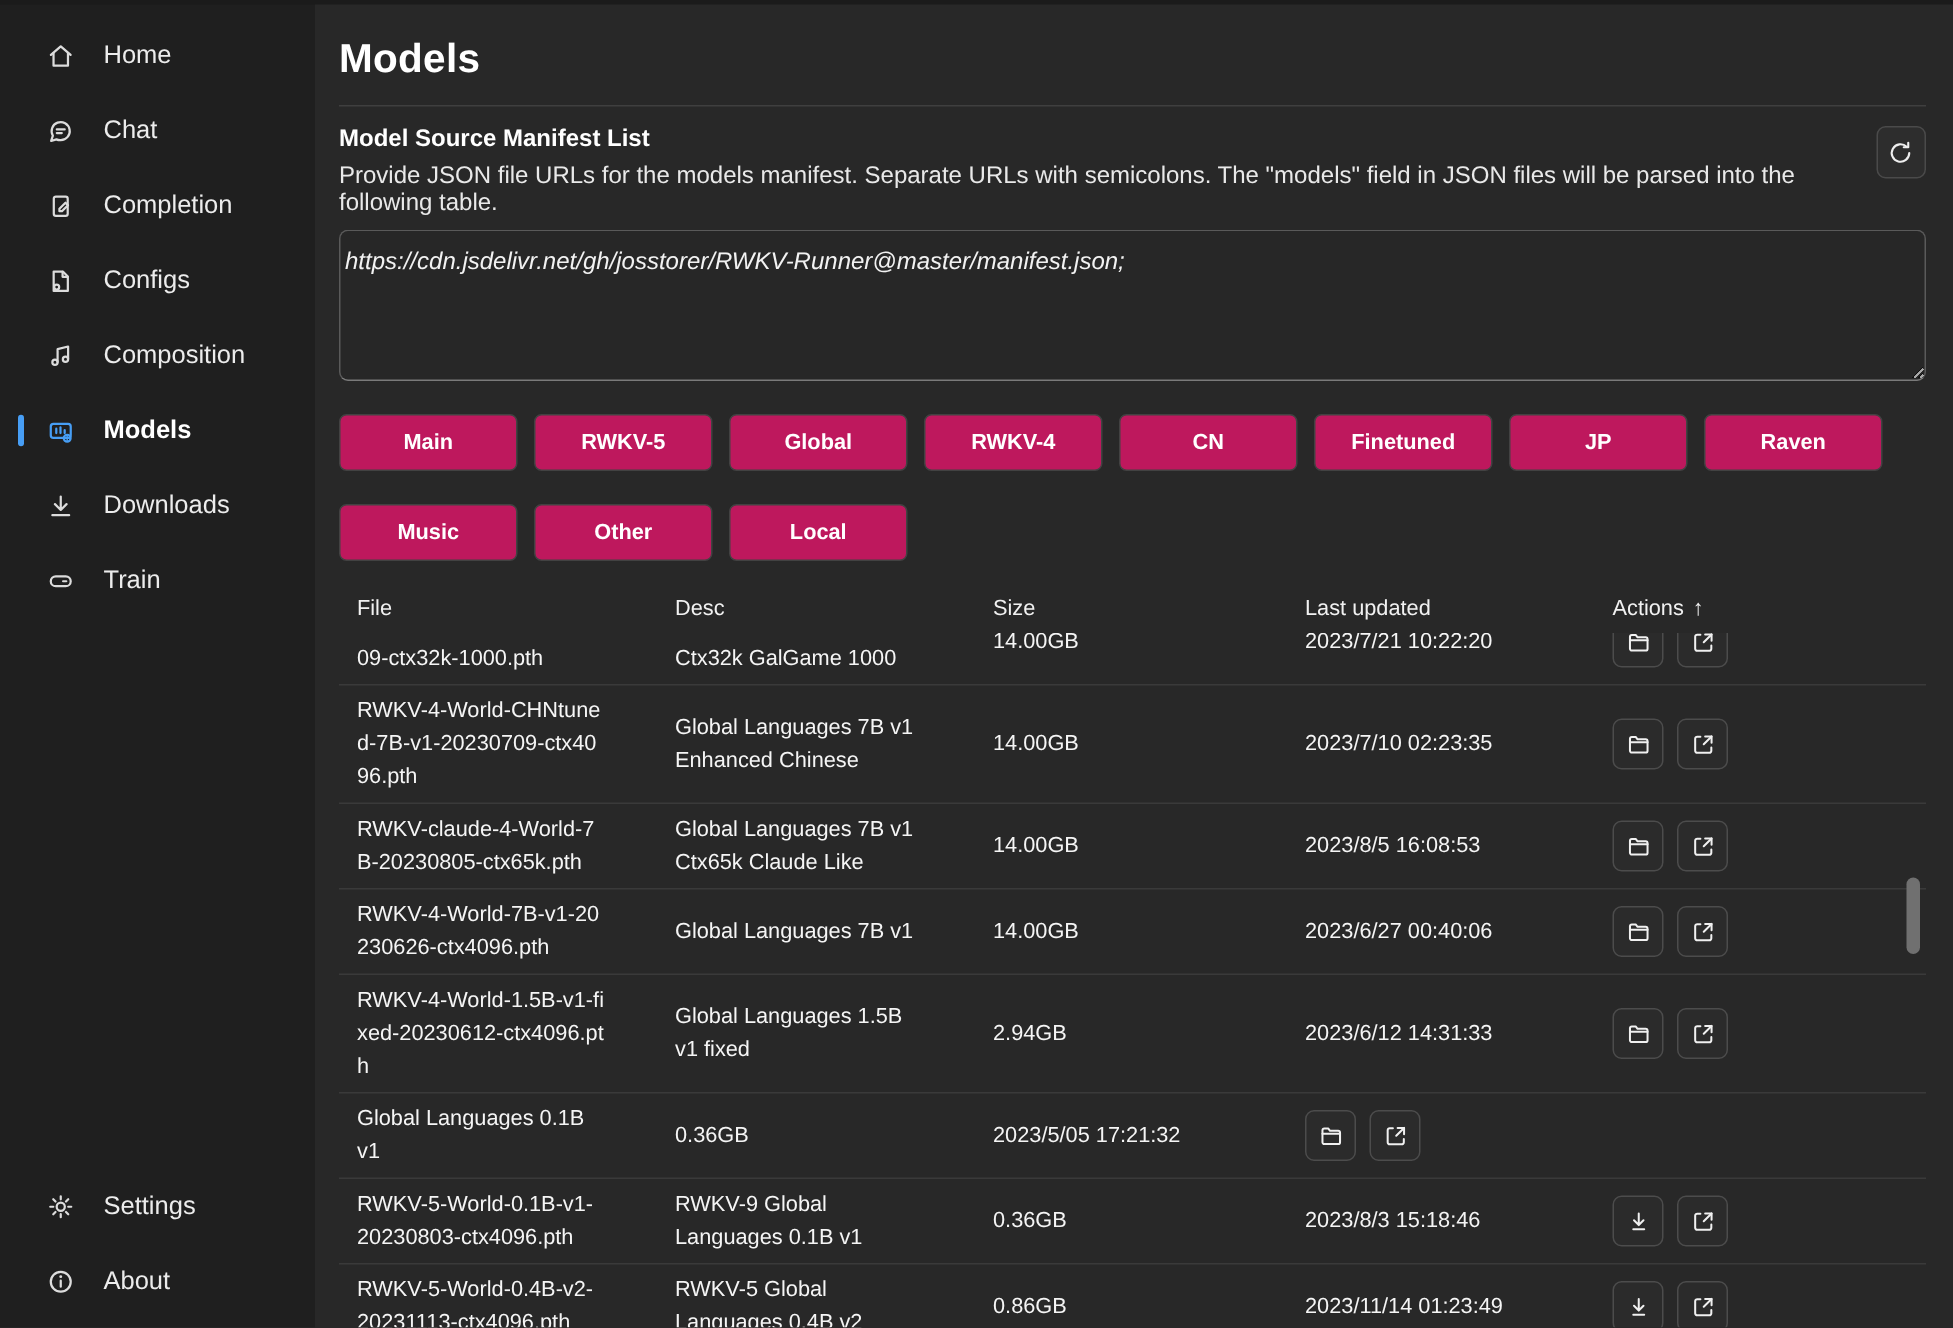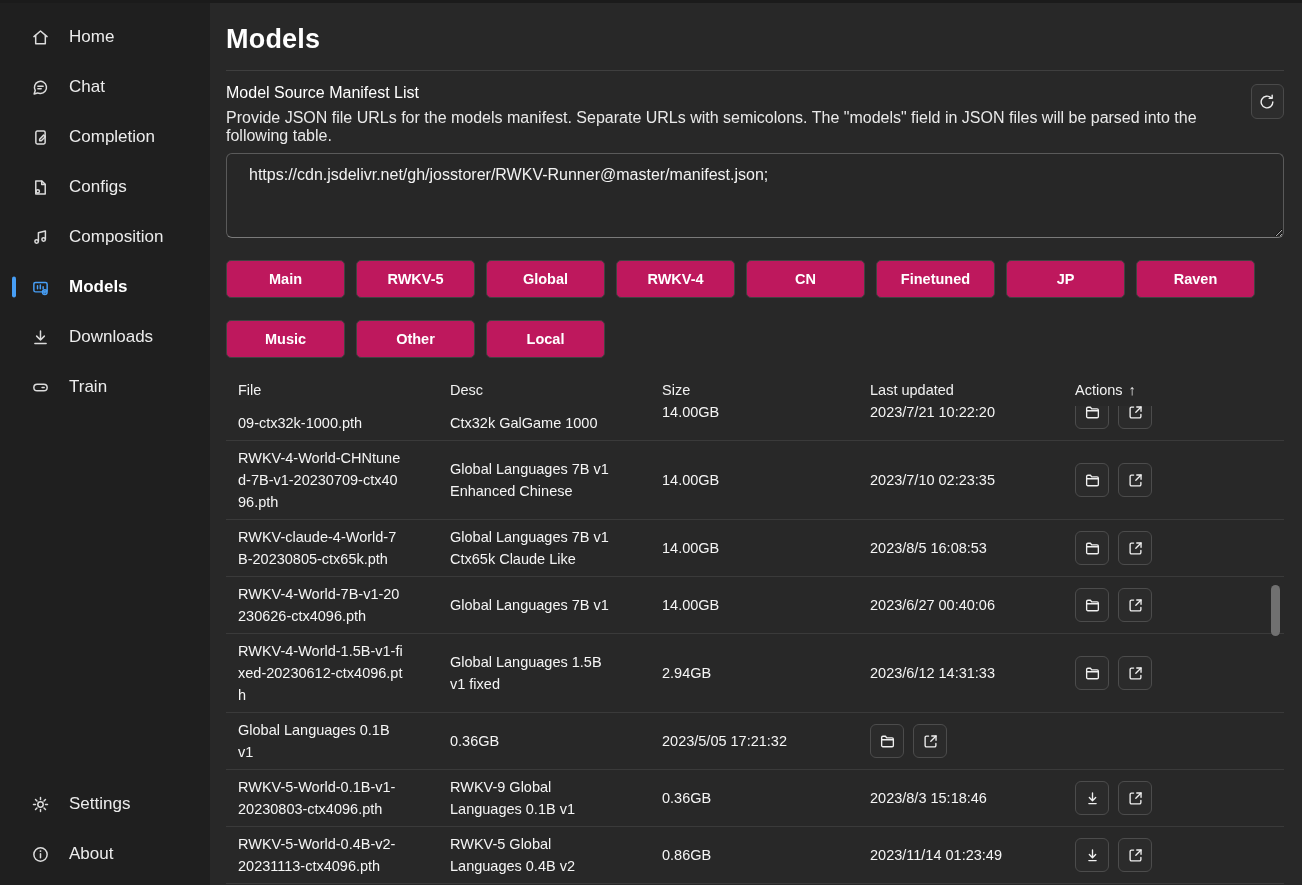--- a/index.html
+++ b/index.html
@@ -16,25 +16,25 @@
   .nav-item.selected { font-weight:700; color:#fff; }
   .nav-item.selected .nav-icon { color:var(--accent); }
   .indicator { position:absolute; left:12px; top:50%; transform:translateY(-50%); width:4px; height:21px; border-radius:2px; background:var(--accent); display:none; }
   .selected .indicator { display:block; }
 
   
   .main { flex:1; background:var(--bg); padding:0 18px 0 16px; position:relative; overflow:hidden; }
   .page-title { font-size:27px; font-weight:700; margin-top:24px; letter-spacing:.2px; }
   .title-divider { height:1px; background:#3f3f3f; margin-top:15px; }
   .section-head { display:flex; justify-content:space-between; align-items:flex-start; margin-top:13px; }
-  .section-title { font-size:16px; font-weight:400; }
+  .section-title { font-size:16px; font-weight:700; }
   .refresh-btn { width:35px; height:35px; border:1px solid #4a4a4a; border-radius:6px; background:#2d2d2d; color:#eee; display:flex; align-items:center; justify-content:center; cursor:pointer; }
   .refresh-btn svg { width:20px; height:20px; }
   .hint { font-size:16px; color:#e9e9e9; margin-top:7px; font-weight:400; }
-  .manifest-input { display:block; width:100%; height:85px; margin-top:8px; background:#272727; border:1px solid #5a5a5a; border-bottom-color:#7a7a7a; border-radius:6px; color:#f2f2f2; font-size:16px; font-family:inherit; padding:9px 22px; resize:vertical; outline:none; line-height:1.45; }
+  .manifest-input { display:block; width:100%; height:101px; margin-top:8px; background:#272727; border:1px solid #5a5a5a; border-bottom-color:#7a7a7a; border-radius:6px; color:#f2f2f2; font-size:16px; font-family:inherit; padding:9px 3px; resize:vertical; outline:none; line-height:1.45;font-style:italic; }
 
   .filters { display:flex; flex-wrap:wrap; gap:11px; }
   .filters.row1 { margin-top:22px; }
   .filters.row2 { margin-top:22px; }
   .filter-btn { width:119px; height:38px; background:#be185d; border:1px solid #424242; border-radius:5px; color:#fff; font-weight:700; font-size:14.5px; font-family:inherit; cursor:pointer; }
 
   
   .table { margin-top:15px; }
   .thead, .trow { display:grid; grid-template-columns:212px 212px 208px 205px 1fr; padding-left:12px; padding-right:12px; }
   .thead { height:33px; align-items:center; font-size:14.5px; color:#f1f1f1; }

